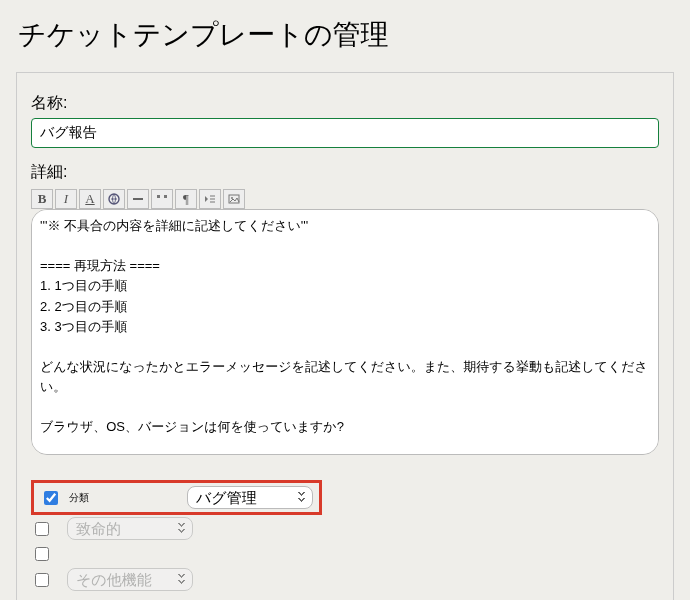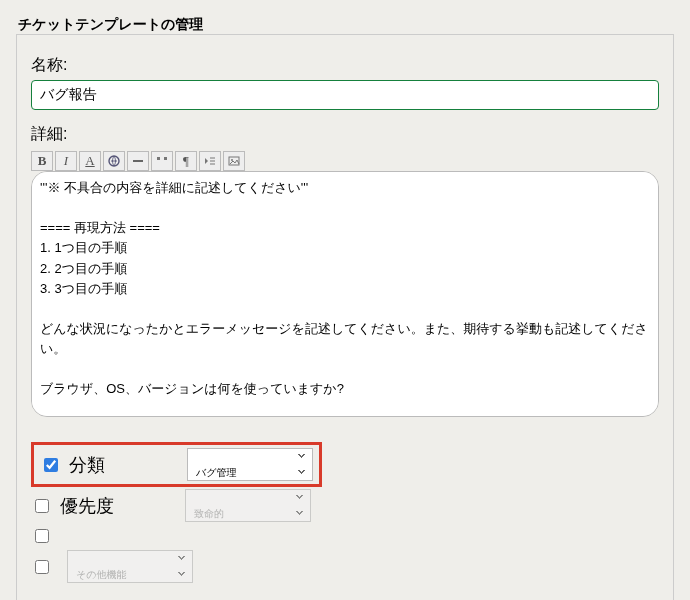--- a/index.html
+++ b/index.html
@@ -6,23 +6,23 @@
   body {
     margin: 0;
     padding: 12px 14px;
     font-family: Arial, "Hiragino Kaku Gothic ProN", "Hiragino Sans", Meiryo, sans-serif;
     background: #efeeea;
     color: #000;
     font-size: 13px;
     width: 690px;
   }
   h1 {
-    font-size: 14px;
-    font-weight: bold;
-    margin: 4px 0 0 4px;
+    font-size: 28px;
+    font-weight: normal;
+    margin: 4px 0 18px 4px;
   }
   fieldset.outer {
     border: 1px solid #ccc;
     padding: 10px 14px 16px;
   }
   fieldset.outer > legend {
     font-size: 15px;
     font-weight: bold;
     padding: 0 4px;
   }
@@ -66,29 +66,29 @@
     resize:none;
     font-family: inherit;
   }
   .opts { margin-top: 22px; }
   .opt-row {
     display:flex; align-items:center;
     gap: 8px;
     padding: 2px 0;
   }
   .opt-row input[type=checkbox] { width:14px; height:14px; }
-  .opt-label { width: 110px; font-size:18px; }
+  .opt-label { width: 110px; font-size:10px; }
   .sel {
     appearance:none;
     -webkit-appearance:none;
     border:1px solid #bbb;
-    border-radius:0;
+    border-radius:8px;
     background:#fff;
-    padding:18px 18px 2px 8px;
-    font-size:10px;
+    padding:2px 18px 2px 8px;
+    font-size:15px;
     position:relative;
     min-width: 126px;
     background-image: linear-gradient(45deg, transparent 4px, #666 4px, #666 5px, transparent 5px),
                       linear-gradient(-45deg, transparent 4px, #666 4px, #666 5px, transparent 5px),
                       linear-gradient(45deg, transparent 4px, #666 4px, #666 5px, transparent 5px),
                       linear-gradient(-45deg, transparent 4px, #666 4px, #666 5px, transparent 5px);
     background-position: right 10px top 5px, right 6px top 5px, right 10px bottom 5px, right 6px bottom 5px;
     background-size: 5px 5px;
     background-repeat:no-repeat;
   }
@@ -189,21 +189,20 @@
         <input type="checkbox" class="cb-checked" checked="" style="">
         <span class="opt-label">分類</span>
         <select class="sel">
           <option>バグ管理</option>
         </select>
       </div>
     </div>
 
     <div class="opt-row">
       <input type="checkbox" style="">
-      <span class="opt-label">優先度</span>
       <select class="sel disabled" disabled="">
         <option>致命的</option>
       </select>
     </div>
 
     <div class="opt-row">
       <input type="checkbox" style="">
     </div>
 
     <div class="opt-row">

